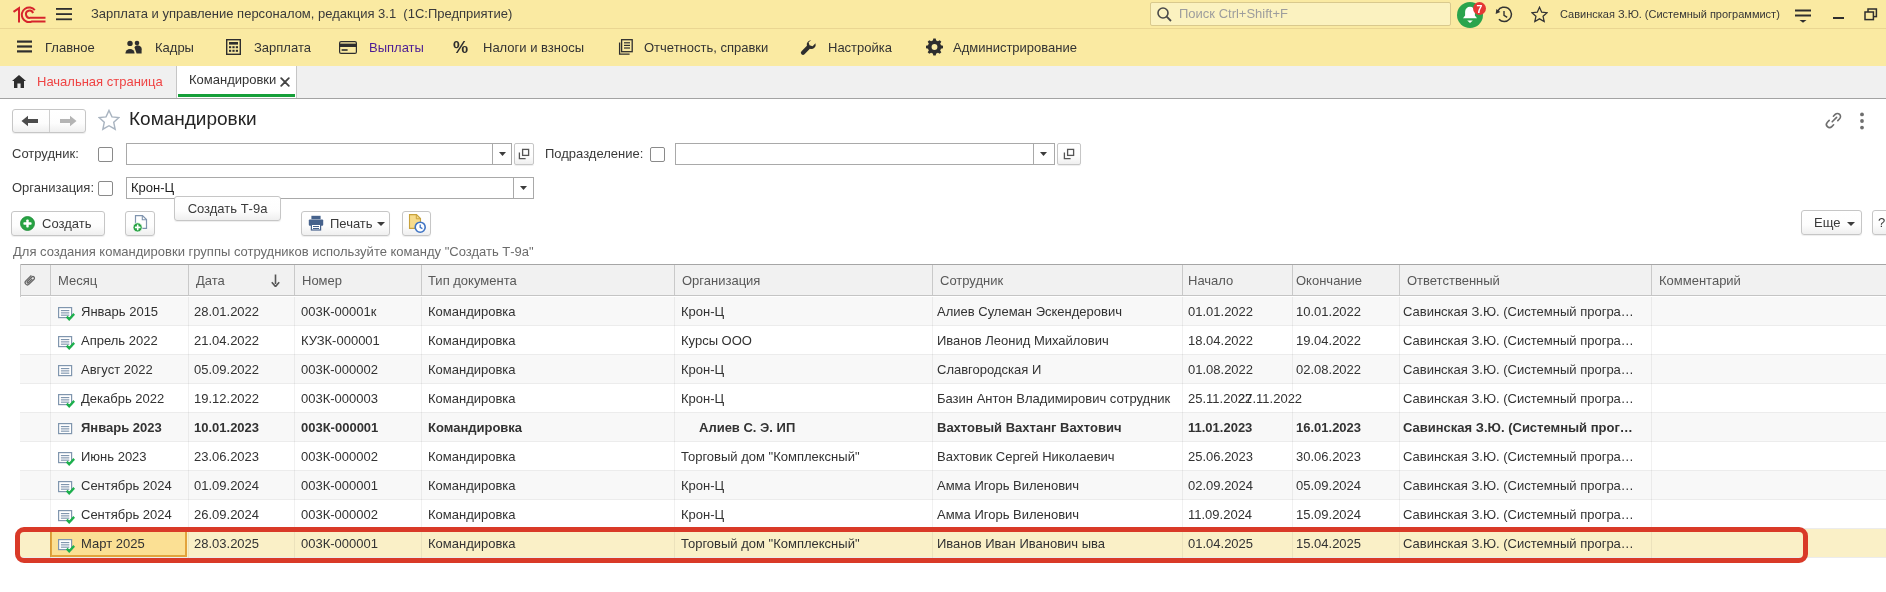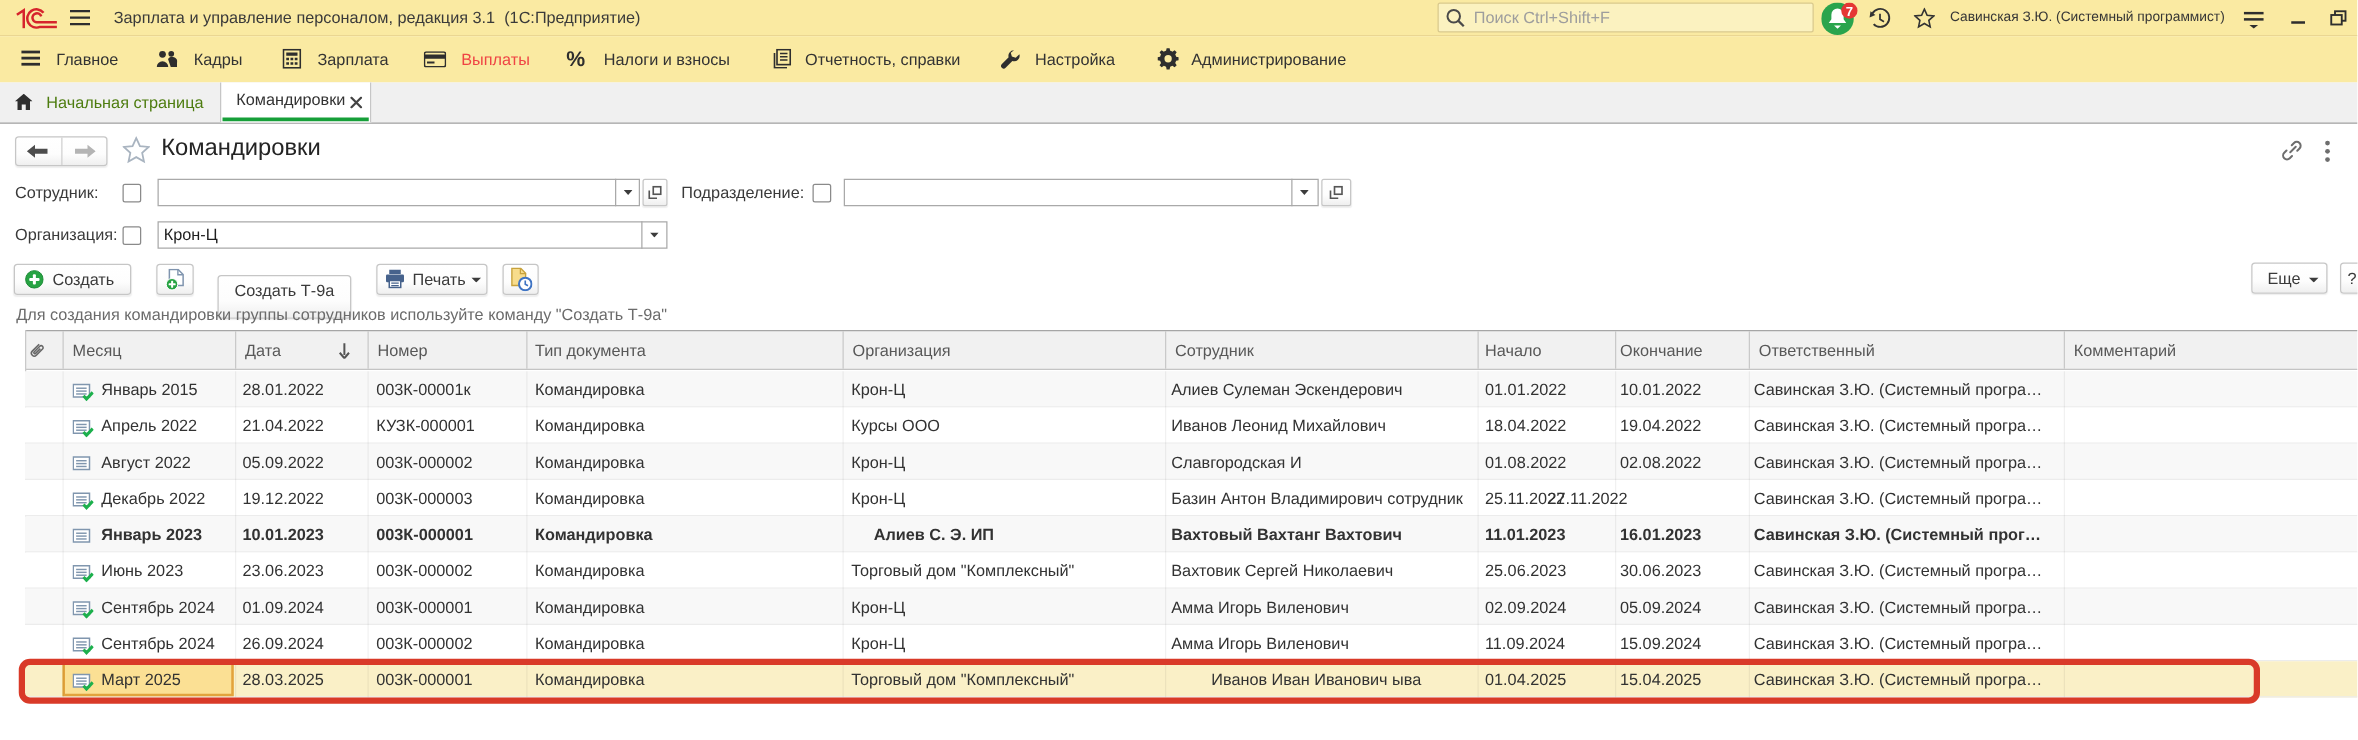--- a/index.html
+++ b/index.html
@@ -92,21 +92,21 @@
       <rect x="6.4" y="10.8" width="2.2" height="2"></rect>
       <rect x="9.8" y="10.8" width="2.2" height="2"></rect>
 </g>
   </svg>
 <div class="ab" style="left:254px;top:29px;height:37px;line-height:37px;color:#333">Зарплата</div>
 <svg class="ab" style="left:339px;top:41px" width="18" height="13" viewBox="0 0 18 13">
 <rect x="0.6" y="0.6" width="16.8" height="11.8" rx="1.5" fill="none" stroke="#2e2e2e" stroke-width="1.2"></rect>
 <rect x="0.4" y="2.6" width="17.2" height="3.4" fill="#2e2e2e"></rect>
 <rect x="2.6" y="8.2" width="6" height="1.6" fill="#2e2e2e"></rect>
   </svg>
-<div class="ab" style="left:369px;top:29px;height:37px;line-height:37px;color:#ef4444">Выплаты</div>
+<div class="ab" style="left:369px;top:29px;height:37px;line-height:37px;color:#4c1d95">Выплаты</div>
 <div class="ab" style="left:453px;top:29px;height:37px;line-height:37px;font-size:17px;font-weight:bold;color:#2e2e2e">%</div>
 <div class="ab" style="left:483px;top:29px;height:37px;line-height:37px;color:#333">Налоги и взносы</div>
 <svg class="ab" style="left:617px;top:39px" width="16" height="16" viewBox="0 0 16 16">
 <rect x="4.6" y="0.7" width="10.6" height="12" fill="none" stroke="#2e2e2e" stroke-width="1.3"></rect>
 <path d="M2.6 3.4 L2.6 15.2 L12.6 15.2" fill="none" stroke="#2e2e2e" stroke-width="1.3"></path>
 <g fill="#2e2e2e">
       <rect x="7" y="3.2" width="6" height="1.2"></rect>
       <rect x="7" y="5.8" width="6" height="1.2"></rect>
       <rect x="7" y="8.4" width="6" height="1.2"></rect>
     </g>
@@ -117,21 +117,21 @@
   </svg>
 <div class="ab" style="left:828px;top:29px;height:37px;line-height:37px;color:#333">Настройка</div>
 <svg class="ab" style="left:926px;top:38px" width="17" height="18" viewBox="-0.8 0 18.6 18.6">
     <path d="M7.2 0 L9.8 0 L10.3 2.3 a6.3 6.3 0 0 1 1.9 0.8 L14.2 1.8 L16 3.6 L14.7 5.6 a6.3 6.3 0 0 1 0.8 1.9 L17.8 8 L17.8 10.6 L15.5 11.1 a6.3 6.3 0 0 1 -0.8 1.9 L16 15 L14.2 16.8 L12.2 15.5 a6.3 6.3 0 0 1 -1.9 0.8 L9.8 18.6 L7.2 18.6 L6.7 16.3 a6.3 6.3 0 0 1 -1.9 -0.8 L2.8 16.8 L1 15 L2.3 13 a6.3 6.3 0 0 1 -0.8 -1.9 L-0.8 10.6 L-0.8 8 L1.5 7.5 a6.3 6.3 0 0 1 0.8 -1.9 L1 3.6 L2.8 1.8 L4.8 3.1 a6.3 6.3 0 0 1 1.9 -0.8 Z M8.5 6.1 a3.2 3.2 0 1 0 0 6.4 a3.2 3.2 0 1 0 0 -6.4 Z" fill="#2e2e2e" fill-rule="evenodd"></path>
   </svg>
 <div class="ab" style="left:953px;top:29px;height:37px;line-height:37px;color:#333">Администрирование</div>
 <div class="ab" style="left:0;top:66px;width:1886px;height:32px;background:#f0f0f0;border-bottom:1px solid #a3a3a3"></div>
 <svg class="ab" style="left:12px;top:75px" width="14" height="13" viewBox="0 0 14 13">
 <path d="M7 0 L14 6 L12 6 L12 13 L8.6 13 L8.6 8.6 L5.4 8.6 L5.4 13 L2 13 L2 6 L0 6 Z" fill="#2e2e2e"></path>
   </svg>
-<div class="ab" style="left:37px;top:66px;height:32px;line-height:32px;color:#4d7c0f">Начальная страница</div>
+<div class="ab" style="left:37px;top:66px;height:32px;line-height:32px;color:#ef4444">Начальная страница</div>
 <div class="ab" style="left:176px;top:66px;width:121px;height:32px;box-sizing:border-box;background:#fff;border-left:1px solid #c6c6c6;border-right:1px solid #c6c6c6"></div>
 <div class="ab" style="left:178px;top:94px;width:117px;height:3px;background:#169f39"></div>
 <div class="ab" style="left:189px;top:66px;height:28px;line-height:28px;color:#333">Командировки</div>
 <svg class="ab" style="left:280px;top:77px" width="10" height="10" viewBox="0 0 10 10">
 <path d="M1.2 1.2 L8.8 8.8 M8.8 1.2 L1.2 8.8" stroke="#444" stroke-width="1.8" stroke-linecap="round"></path>
   </svg>
 <div class="btn" style="left:12px;top:109px;width:74px;height:24px"></div>
 <div class="ab" style="left:49px;top:110px;width:1px;height:22px;background:#cfcfcf"></div>
 <svg class="ab" style="left:21px;top:115px" width="18" height="12" viewBox="0 0 18 12">
 <path d="M0.5 6 L7 0.8 L7 4 L17 4 L17 8 L7 8 L7 11.2 Z" fill="#4c4c4c"></path>
@@ -197,21 +197,21 @@
   </svg>
 <div class="ab" style="left:42px;top:211px;height:25px;line-height:25px">Создать</div>
 <div class="btn" style="left:125px;top:211px;width:30px;height:25px"></div>
 <svg class="ab" style="left:132px;top:215px" width="17" height="18" viewBox="0 0 17 18">
 <path d="M3.5 0.6 L10.5 0.6 L14.5 4.6 L14.5 13.4 L3.5 13.4 Z" fill="#fff" stroke="#7f94ae" stroke-width="1.2"></path>
 <path d="M10.3 0.8 L10.3 4.8 L14.3 4.8" fill="none" stroke="#7f94ae" stroke-width="1.1"></path>
 <circle cx="5.6" cy="12.4" r="4.6" fill="#27a343" stroke="#fff" stroke-width="0.8"></circle>
 <rect x="4.9" y="9.6" width="1.6" height="5.6" rx="0.5" fill="#fff"></rect>
 <rect x="2.9" y="11.6" width="5.6" height="1.6" rx="0.5" fill="#fff"></rect>
   </svg>
-<div class="btn" style="left:174px;top:220px;width:107px;height:35px;line-height:24px">Создать Т-9а</div>
+<div class="btn" style="left:174px;top:196px;width:107px;height:25px;line-height:24px">Создать Т-9а</div>
 <div class="btn" style="left:301px;top:211px;width:89px;height:25px"></div>
 <svg class="ab" style="left:308px;top:215px" width="16" height="16" viewBox="0 0 16 16">
 <rect x="3.4" y="0.8" width="9.2" height="3.4" fill="#46628c"></rect>
 <rect x="0.8" y="4.6" width="14.4" height="6.2" rx="1" fill="#46628c"></rect>
 <rect x="3.4" y="9.4" width="9.2" height="5.6" fill="#fff" stroke="#46628c" stroke-width="1.2"></rect>
 <rect x="5" y="11" width="6" height="1" fill="#46628c"></rect>
     <rect x="5" y="13" width="6" height="1" fill="#46628c"></rect>
   </svg>
 <div class="ab" style="left:330px;top:211px;height:25px;line-height:25px">Печать</div>
 <svg class="ab" style="left:377px;top:222px" width="8" height="4" viewBox="0 0 8 4">
@@ -404,21 +404,21 @@
     <rect x="2.9" y="4.0" width="8.4" height="1.15" fill="#8096ae"></rect>
     <rect x="2.9" y="6.3" width="8.4" height="1.15" fill="#8096ae"></rect>
     <rect x="2.9" y="8.6" width="8.4" height="1.15" fill="#8096ae"></rect>
     <path d="M8.8 10.6 L11.2 13.2 L16.2 7.9" fill="none" stroke="#1cb04c" stroke-width="2.4"></path>
   </svg>
 <div class="ctxt" style="left:81px;top:529px;">Март 2025</div>
 <div class="ctxt" style="left:194px;top:529px;">28.03.2025</div>
 <div class="ctxt" style="left:301px;top:529px;">003К-000001</div>
 <div class="ctxt" style="left:428px;top:529px;">Командировка</div>
 <div class="ctxt" style="left:681px;top:529px;">Торговый дом "Комплексный"</div>
-<div class="ctxt" style="left:937px;top:529px;margin-left:32px;">Иванов Иван Иванович ыва</div>
+<div class="ctxt" style="left:937px;top:529px;">Иванов Иван Иванович ыва</div>
 <div class="ctxt" style="left:1188px;top:529px;">01.04.2025</div>
 <div class="ctxt" style="left:1296px;top:529px;">15.04.2025</div>
 <div class="ctxt" style="left:1403px;top:529px;">Савинская З.Ю. (Системный програ…</div>
 <div class="bv" style="left:50px;top:297px;height:261px"></div>
 <div class="bv" style="left:188px;top:297px;height:261px"></div>
 <div class="bv" style="left:294px;top:297px;height:261px"></div>
 <div class="bv" style="left:421px;top:297px;height:261px"></div>
 <div class="bv" style="left:674px;top:297px;height:261px"></div>
 <div class="bv" style="left:932px;top:297px;height:261px"></div>
 <div class="bv" style="left:1182px;top:297px;height:261px"></div>

